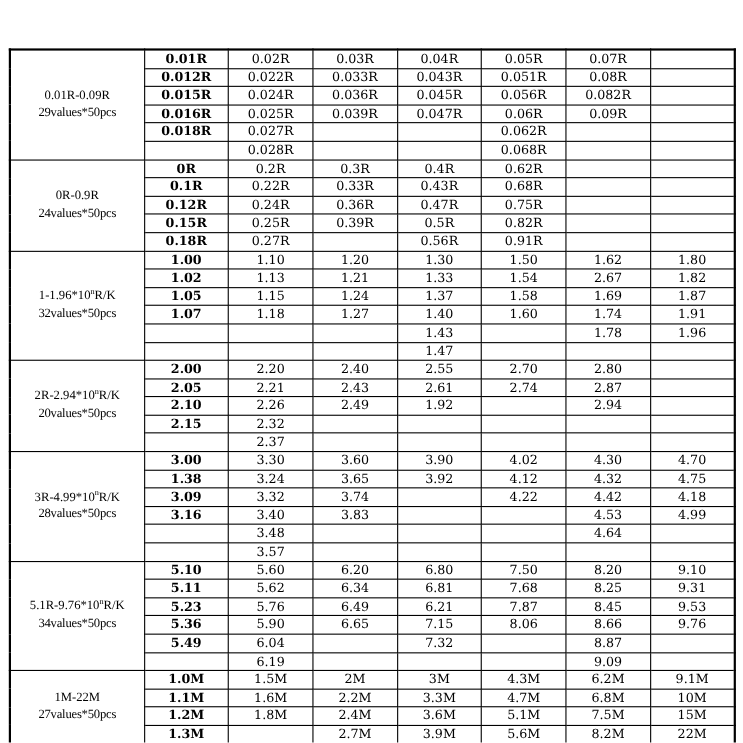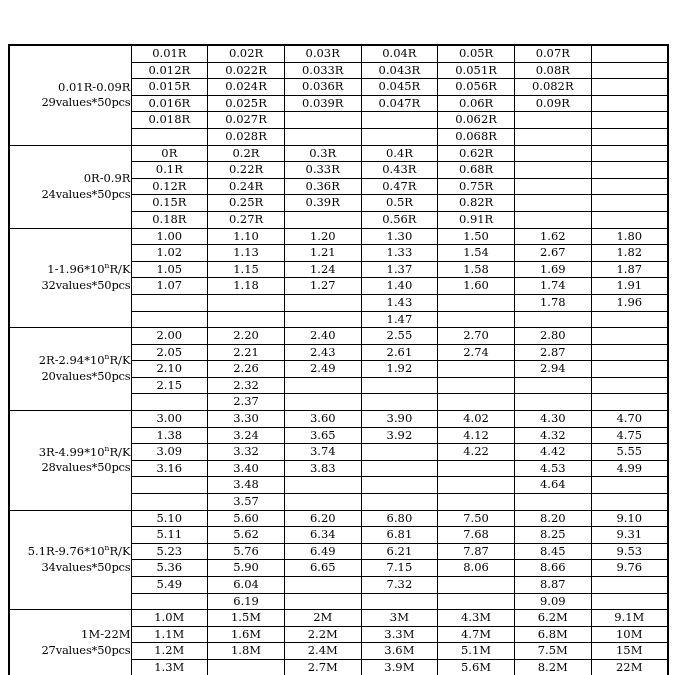--- a/index.html
+++ b/index.html
@@ -54,26 +54,27 @@
     border-top: 2px solid #000000;
     border-bottom: 2px solid #000000;
     border-left: 2px solid #000000;
     font-size: 11.5px;
     line-height: 16px;
     padding: 0 2px;
   }
   td.label .lab-range,
   td.label .lab-count {
     display: block;
-    text-align: right;
+    text-align: center;
     white-space: nowrap;
+    font-family: Liberation Serif, serif;
   }
   td.label .lab-count { letter-spacing: -0.2px; }
   td.last-col { border-right: 2px solid #000000; margin-left: 20px; }
-  td.first-data { border-left: 2px solid #000000; }
+  td.first-data { border-left: 2px solid #000000; font-weight: bold; }
 
   sup.exp {
     font-size: 7.5px;
     vertical-align: super;
     line-height: 0;
   }
 </style>
 </head>
 <body>
 
@@ -326,21 +327,21 @@
           <td>4.32</td>
           <td class="last-col">4.75</td>
         </tr>
         <tr>
           <td class="first-data">3.09</td>
           <td>3.32</td>
           <td>3.74</td>
           <td></td>
           <td>4.22</td>
           <td>4.42</td>
-          <td class="last-col">5.55</td>
+          <td class="last-col">4.18</td>
         </tr>
         <tr>
           <td class="first-data">3.16</td>
           <td>3.40</td>
           <td>3.83</td>
           <td></td>
           <td></td>
           <td>4.53</td>
           <td class="last-col">4.99</td>
         </tr>

